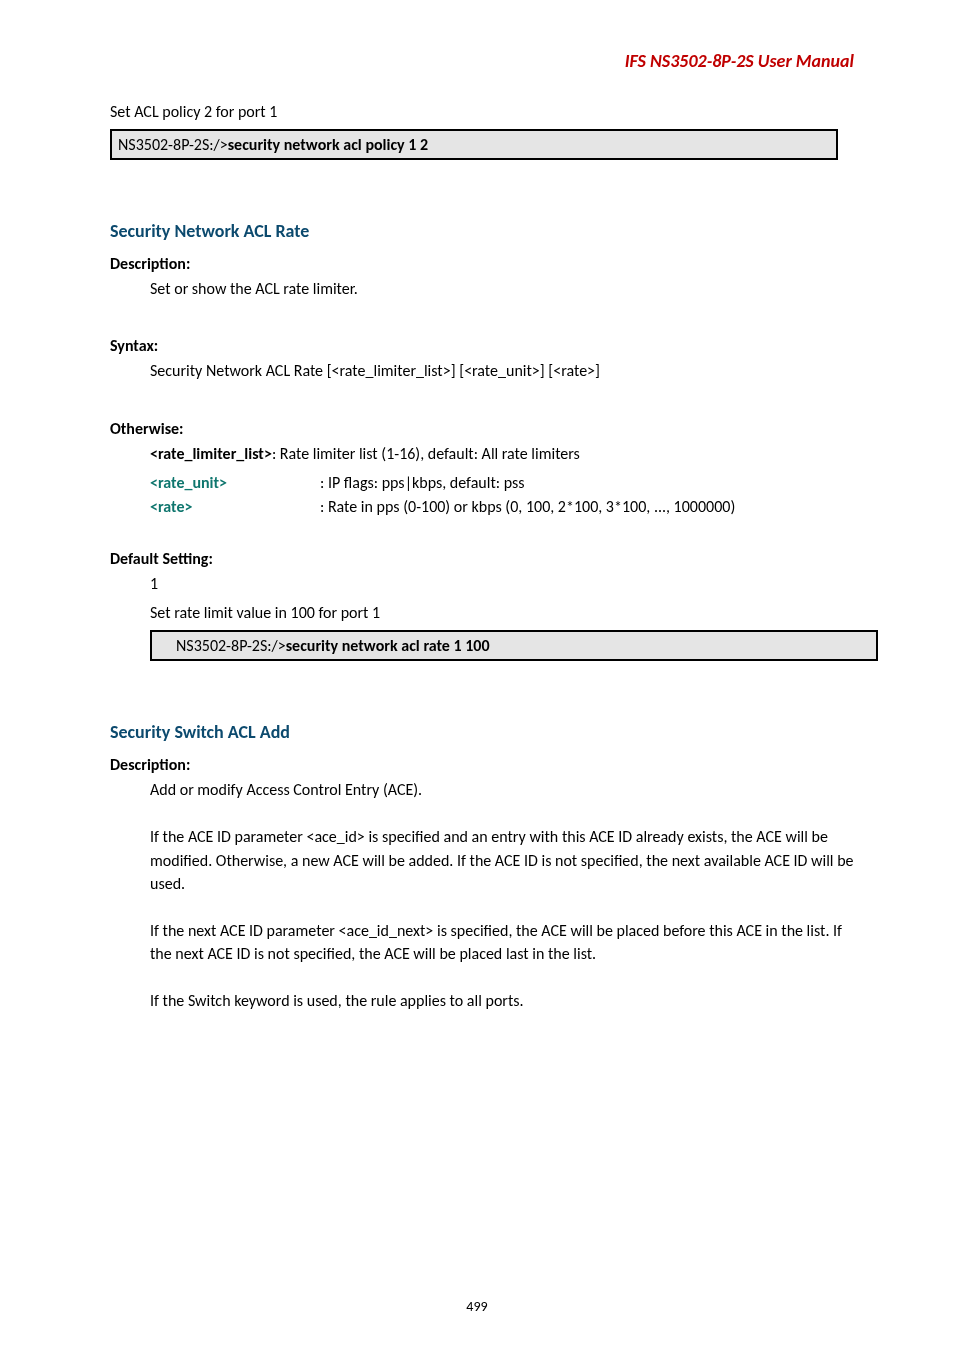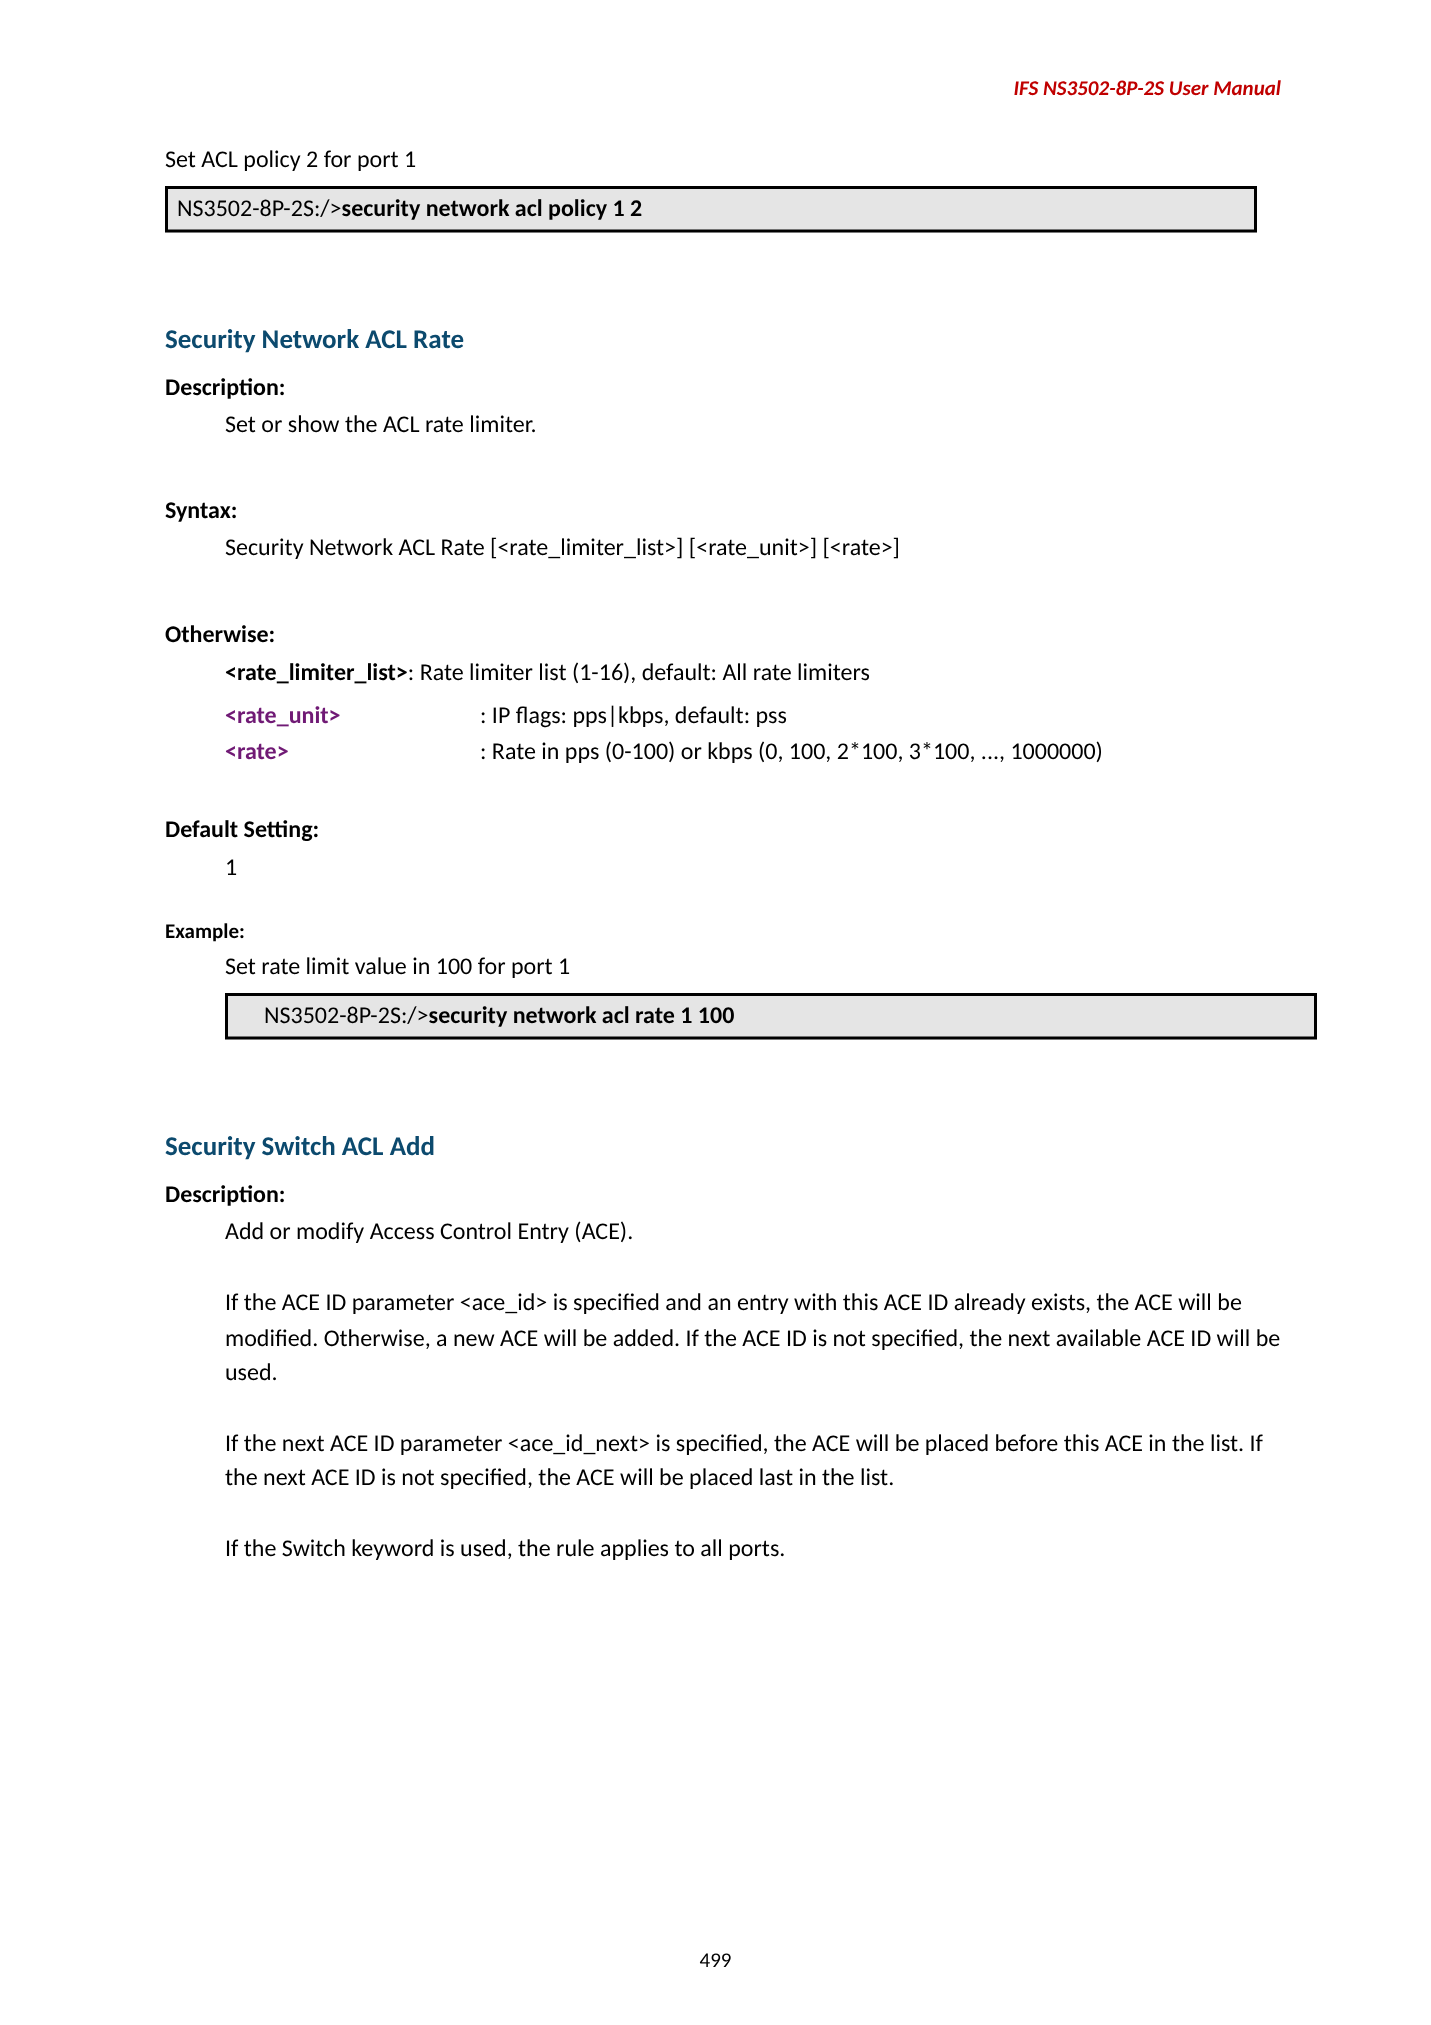--- a/index.html
+++ b/index.html
@@ -13,21 +13,21 @@
     width: 954px;
     height: 1350px;
     box-sizing: border-box;
     padding: 50px 100px 30px 110px;
     position: relative;
   }
   .header {
     text-align: right;
     font-style: italic;
     font-weight: bold;
-    font-size: 14px;
+    font-size: 18px;
     color: #c00000;
     margin-bottom: 28px;
   }
   .body-text {
     font-size: 16px;
     line-height: 1.45;
     margin: 0 0 6px 0;
   }
   .indent {
     padding-left: 40px;
@@ -55,21 +55,21 @@
     margin-bottom: 4px;
   }
   .param-row {
     display: flex;
     font-size: 16px;
     line-height: 1.5;
   }
   .param-key {
     font-weight: bold;
     min-width: 170px;
-    color: #701a75;
+    color: #0f766e;
   }
   .param-key-combined {
     font-weight: bold;
     color: #000;
   }
   .example-label {
     font-weight: bold;
     font-size: 14px;
     margin-top: 22px;
     margin-bottom: 4px;
@@ -122,21 +122,20 @@
       <span class="param-key">&lt;rate&gt;</span>
       <span>: Rate in pps (0-100) or kbps (0, 100, 2*100, 3*100, ..., 1000000)</span>
     </div>
   </div>
 
   <div class="spacer-med"></div>
 
   <div class="label">Default Setting:</div>
   <div class="body-text indent">1</div>
 
-  <div class="example-label">Example:</div>
   <div class="body-text indent">Set rate limit value in 100 for port 1</div>
 
   <div class="code-box indent" style="margin-left:40px;padding-left:24px;">
     <span>NS3502-8P-2S:/&gt;</span><b>security network acl rate 1 100</b>
   </div>
 
   <div class="section-title">Security Switch ACL Add</div>
 
   <div class="label">Description:</div>
   <div class="body-text indent">Add or modify Access Control Entry (ACE).</div>

